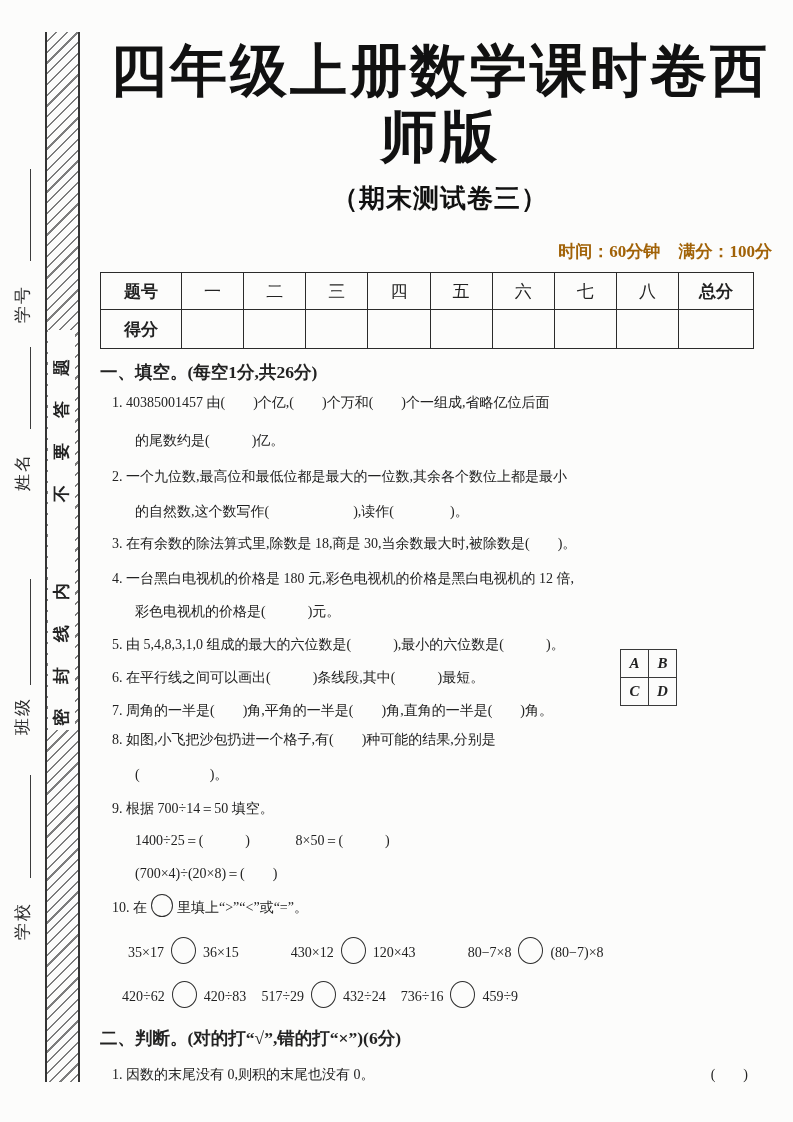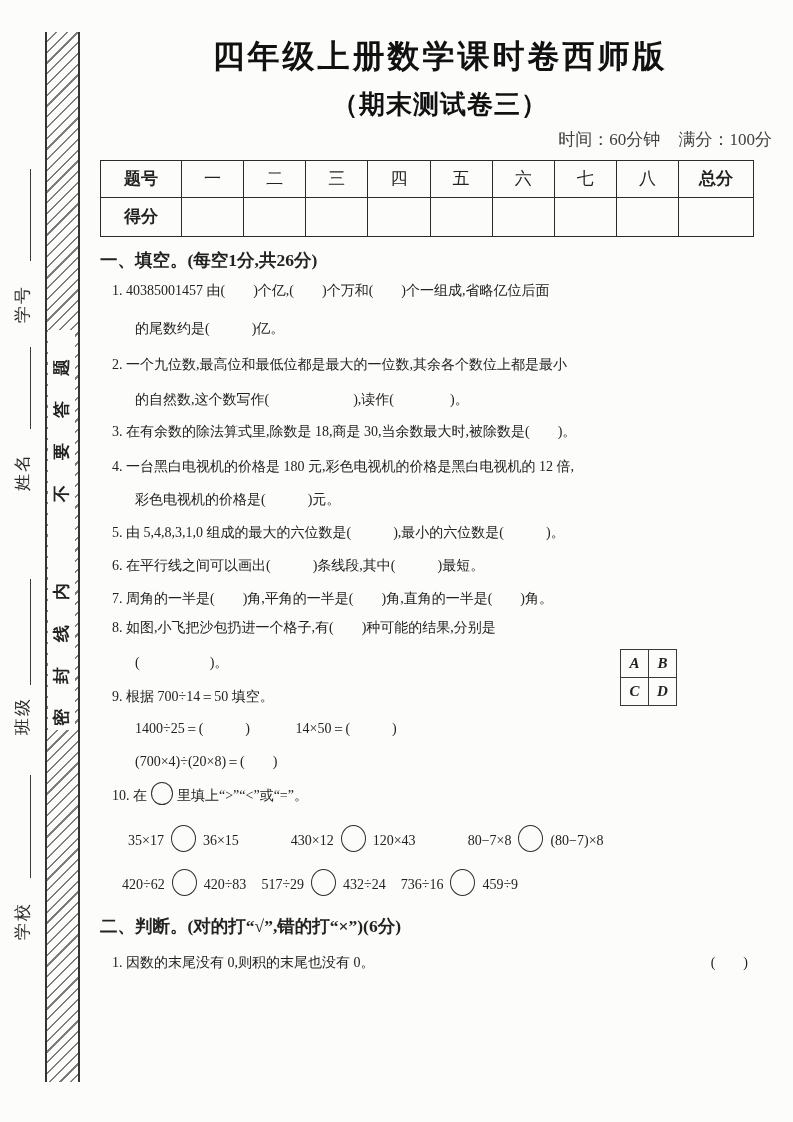--- a/index.html
+++ b/index.html
@@ -22,27 +22,27 @@
   .seal-box{position:absolute;left:48px;top:330px;width:27px;height:400px;background:#fcfcfb;}
   .seal-inner{
     width:400px;height:27px;display:flex;align-items:center;justify-content:space-between;
     font-size:17px;font-weight:700;color:#222;padding:0 4px;box-sizing:border-box;
   }
   .seal-inner span{letter-spacing:25px;white-space:nowrap;}
   
   .content{position:absolute;left:100px;top:0;width:680px;}
   .title{
     margin:38px 0 0 0;text-align:center;font-family:"Liberation Sans","DejaVu Sans",sans-serif;
-    font-weight:900;font-size:32px;line-height:1.15;letter-spacing:3px;color:#111;
+    font-weight:900;font-size:57px;line-height:1.15;letter-spacing:3px;color:#111;
   }
   .subtitle{
     margin:14px 0 0 0;text-align:center;font-family:"Liberation Sans","DejaVu Sans",sans-serif;
     font-weight:900;font-size:26px;line-height:1.2;letter-spacing:1px;color:#111;
   }
-  .meta{margin-top:8px;text-align:right;padding-right:8px;font-size:17px;font-weight:400;color:#404040;}
+  .meta{margin-top:26px;text-align:right;padding-right:8px;font-size:17px;font-weight:700;color:#a16207;}
   .meta span{margin-left:14px;}
   
   table.score{border-collapse:collapse;margin-top:9px;width:654px;table-layout:fixed;}
   table.score td{
     border:1.7px solid #2b2b2b;text-align:center;font-size:17px;height:36px;color:#222;
     padding:0;overflow:hidden;
   }
   td.bold{font-weight:700;}
   
   .line{margin:0;font-size:14px;line-height:23px;white-space:nowrap;color:#222;}
@@ -145,21 +145,21 @@
     <p class="line" style="margin-top:10px;padding-left:12px;">5. 由 5,4,8,3,1,0 组成的最大的六位数是(　　　),最小的六位数是(　　　)。</p>
     <p class="line" style="margin-top:10px;padding-left:12px;">6. 在平行线之间可以画出(　　　)条线段,其中(　　　)最短。</p>
     <p class="line" style="margin-top:10px;padding-left:12px;">7. 周角的一半是(　　)角,平角的一半是(　　)角,直角的一半是(　　)角。</p>
 
     <p class="line" style="margin-top:6px;padding-left:12px;">8. 如图,小飞把沙包扔进一个格子,有(　　)种可能的结果,分别是</p>
     <p class="line" style="margin-top:12px;padding-left:35px;">(　　　　　)。</p>
 
     <p class="line" style="margin-top:11px;padding-left:12px;">9. 根据 700÷14＝50 填空。</p>
     <p class="line" style="margin-top:9px;padding-left:35px;">
       <span>1400÷25＝(　　　)</span>
-      <span style="margin-left:42px;">14×50＝(　　　)</span>
+      <span style="margin-left:42px;">8×50＝(　　　)</span>
     </p>
     <p class="line" style="margin-top:10px;padding-left:35px;">(700×4)÷(20×8)＝(　　)</p>
 
     <p class="line" style="margin-top:9px;padding-left:12px;line-height:26px;">
       <span>10. 在</span><span class="circ small"></span><span>里填上“&gt;”“&lt;”或“=”。</span>
     </p>
 
     <p class="line cmp-row" style="margin-top:16px;padding-left:28px;gap:52px;line-height:28px;">
       <span class="grp"><span>35×17</span><span class="circ"></span><span>36×15</span></span>
       <span class="grp"><span>430×12</span><span class="circ"></span><span>120×43</span></span>

